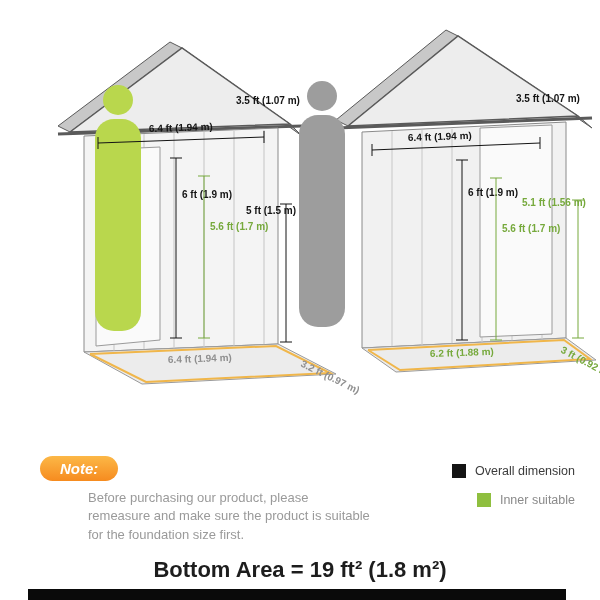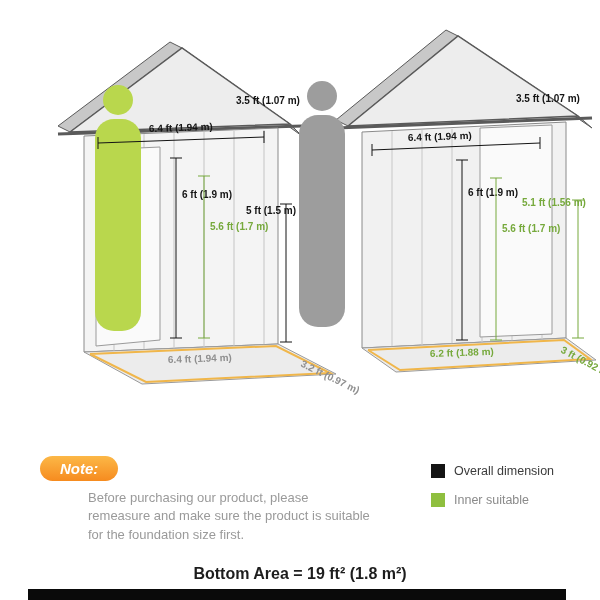--- a/index.html
+++ b/index.html
@@ -19,30 +19,30 @@
   .note-col{width:360px;}
   .note-badge{
     display:inline-block;margin-left:10px;padding:4px 20px;border-radius:15px;
     background:linear-gradient(#fcb847,#f68b1f);
     color:#ffffff;font-weight:bold;font-style:italic;font-size:15px;
   }
   .note-text{
     margin:8px 15px 0 58px;width:286px;color:#9a9a9a;font-size:13px;line-height:1.42;
   }
   .legend-col{margin-left:auto;width:180px;padding-top:8px;}
-  .legend-row{display:flex;align-items:center;margin-bottom:15px;}
+  .legend-row{display:flex;align-items:center;margin-bottom:15px;justify-content:flex-end;}
   .swatch{width:14px;height:14px;margin-right:9px;flex:0 0 14px;}
   .swatch-overall{background:#141414;}
   .swatch-bottom{background:#9a9a9a;}
   .swatch-inner{background:#8fbf3f;}
   .legend-label{font-size:12.5px;color:#8a8a8a;}
   .legend-label.first{color:#3c3c3c;}
   .area-line{
     position:absolute;left:0;right:0;bottom:17px;text-align:center;
-    font-size:16px;font-weight:bold;color:#1d1d1d;
+    font-size:22px;font-weight:bold;color:#1d1d1d;
   }
   .black-bar{
     position:absolute;left:28px;right:34px;bottom:0;height:11px;background:#0a0a0a;
   }
 </style>
 </head>
 <body>
 
 <div class="canvas">
 

